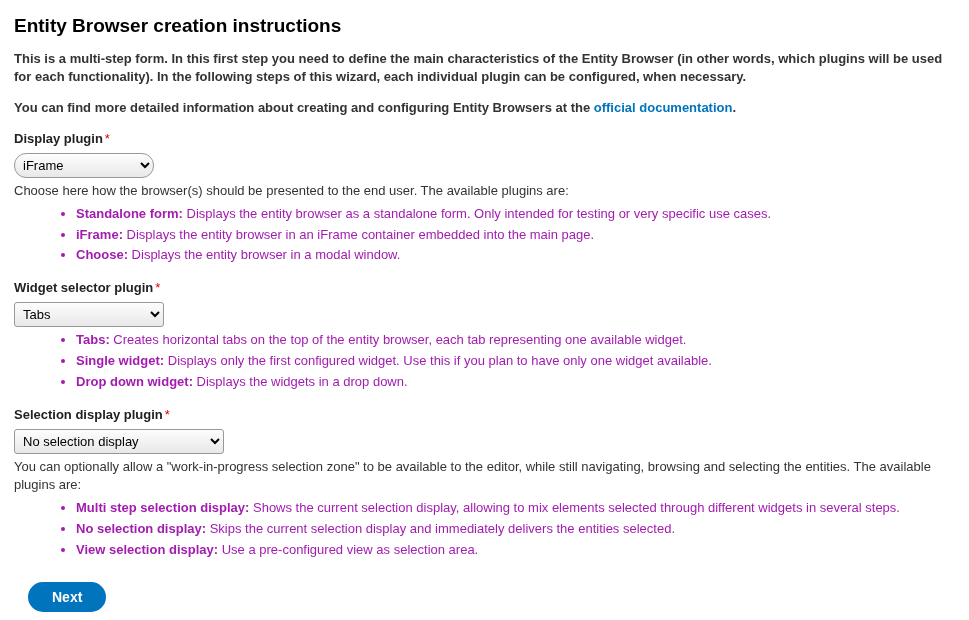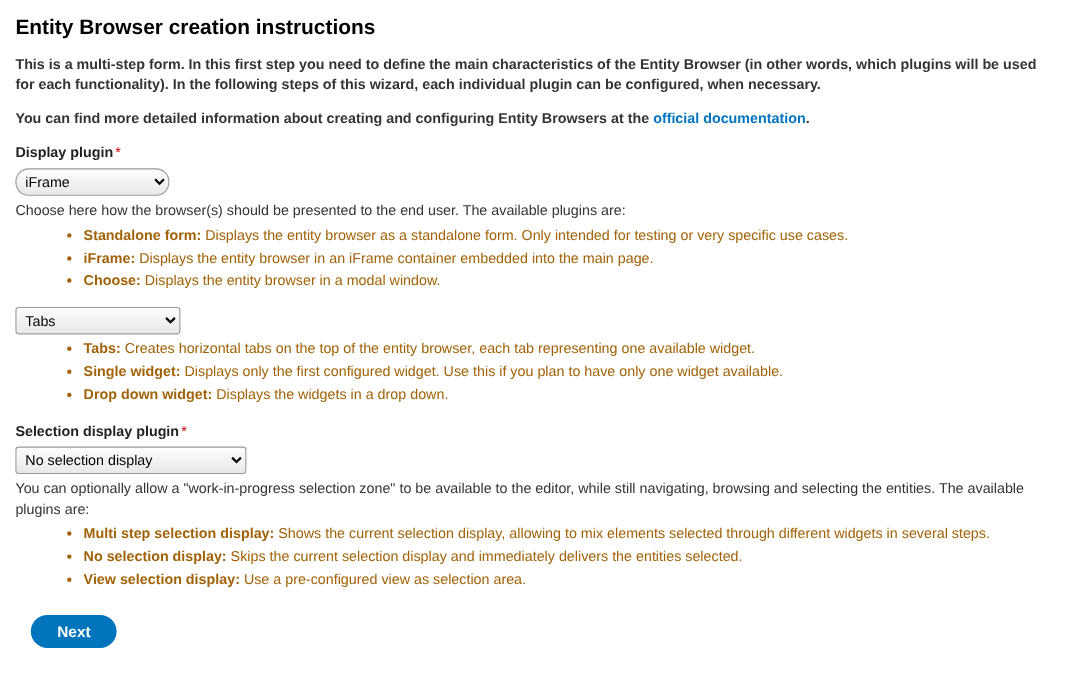--- a/index.html
+++ b/index.html
@@ -62,21 +62,21 @@
       color: #333;
       margin: 2px 0 2px 0;
       font-size: 13px;
     }
     ul.plugin-list {
       margin: 4px 0 14px 0;
       padding-left: 62px;
     }
     ul.plugin-list li {
       margin: 2px 0;
-      color: #a16207;
+      color: #a21caf;
       list-style-type: disc;
     }
     ul.plugin-list li .bold {
       font-weight: bold;
     }
     .button-primary {
       background: #0074bd;
       color: #fff;
       border: none;
       padding: 7px 24px;
@@ -112,20 +112,23 @@
   <div class="help-text">Choose here how the browser(s) should be presented to the end user. The available plugins are:</div>
   <ul class="plugin-list">
     <li><span class="bold">Standalone form:</span><span> Displays the entity browser as a standalone form. Only intended for testing or very specific use cases.</span></li>
     <li><span class="bold">iFrame:</span><span> Displays the entity browser in an iFrame container embedded into the main page.</span></li>
     <li><span class="bold">Choose:</span><span> Displays the entity browser in a modal window.</span></li>
   </ul>
 </div>
 
 
 <div class="form-item">
+  <label class="form-label">
+    <span>Widget selector plugin</span><span class="required">*</span>
+  </label>
   <select class="w-150">
     <option>Tabs</option>
   </select>
   <ul class="plugin-list">
     <li><span class="bold">Tabs:</span><span> Creates horizontal tabs on the top of the entity browser, each tab representing one available widget.</span></li>
     <li><span class="bold">Single widget:</span><span> Displays only the first configured widget. Use this if you plan to have only one widget available.</span></li>
     <li><span class="bold">Drop down widget:</span><span> Displays the widgets in a drop down.</span></li>
   </ul>
 </div>
 

